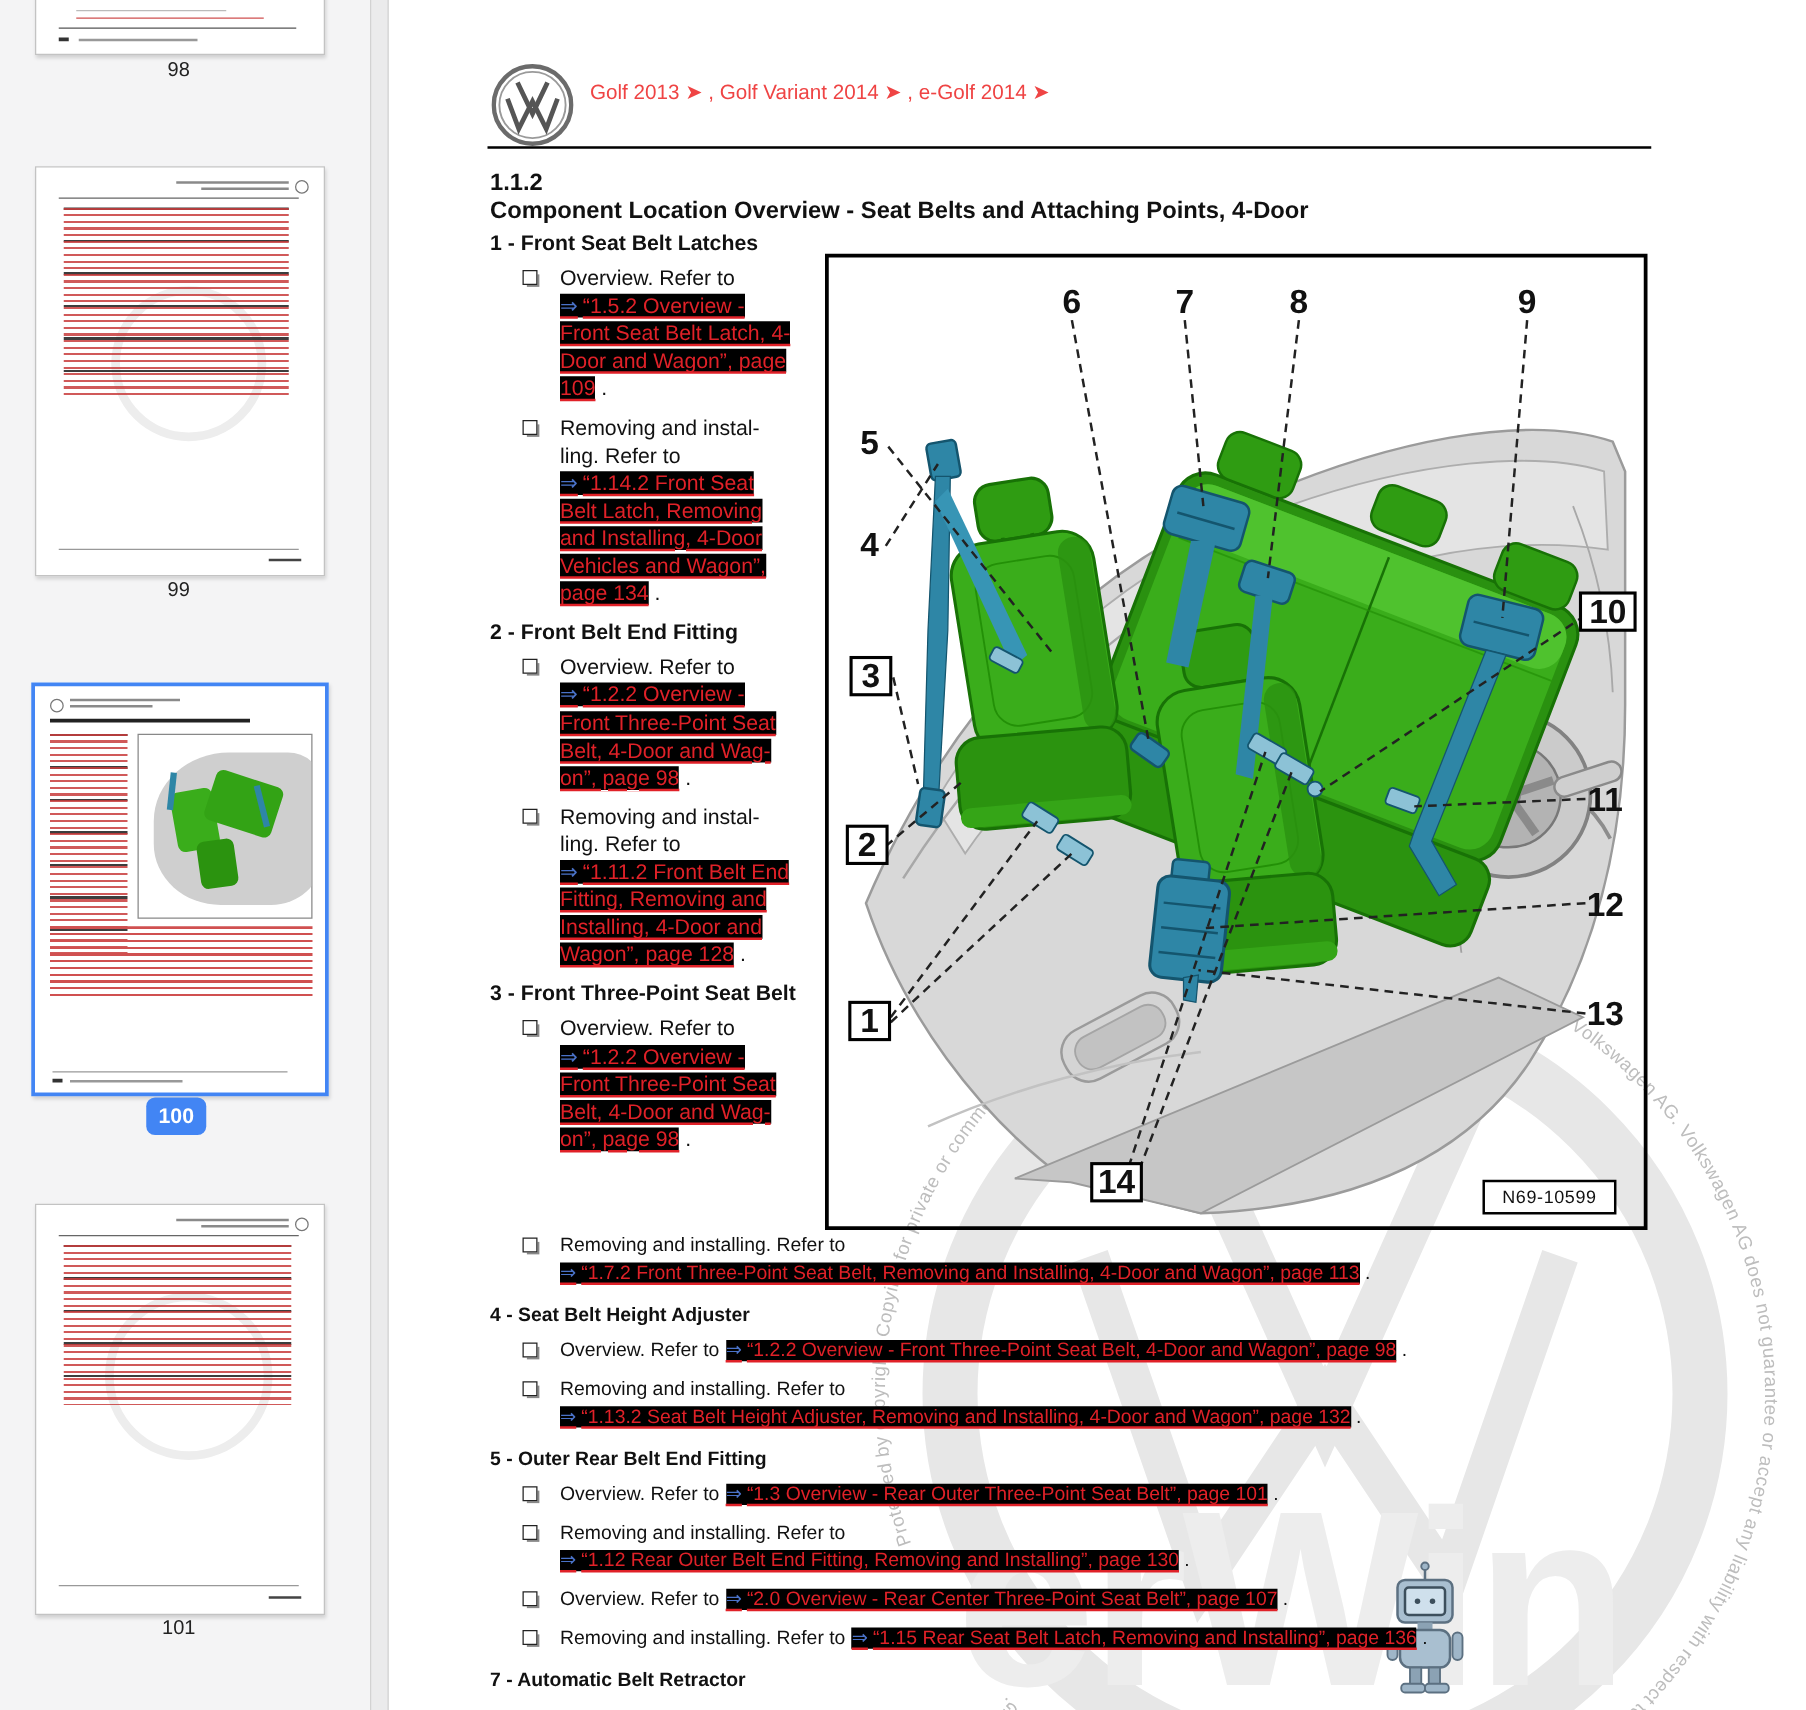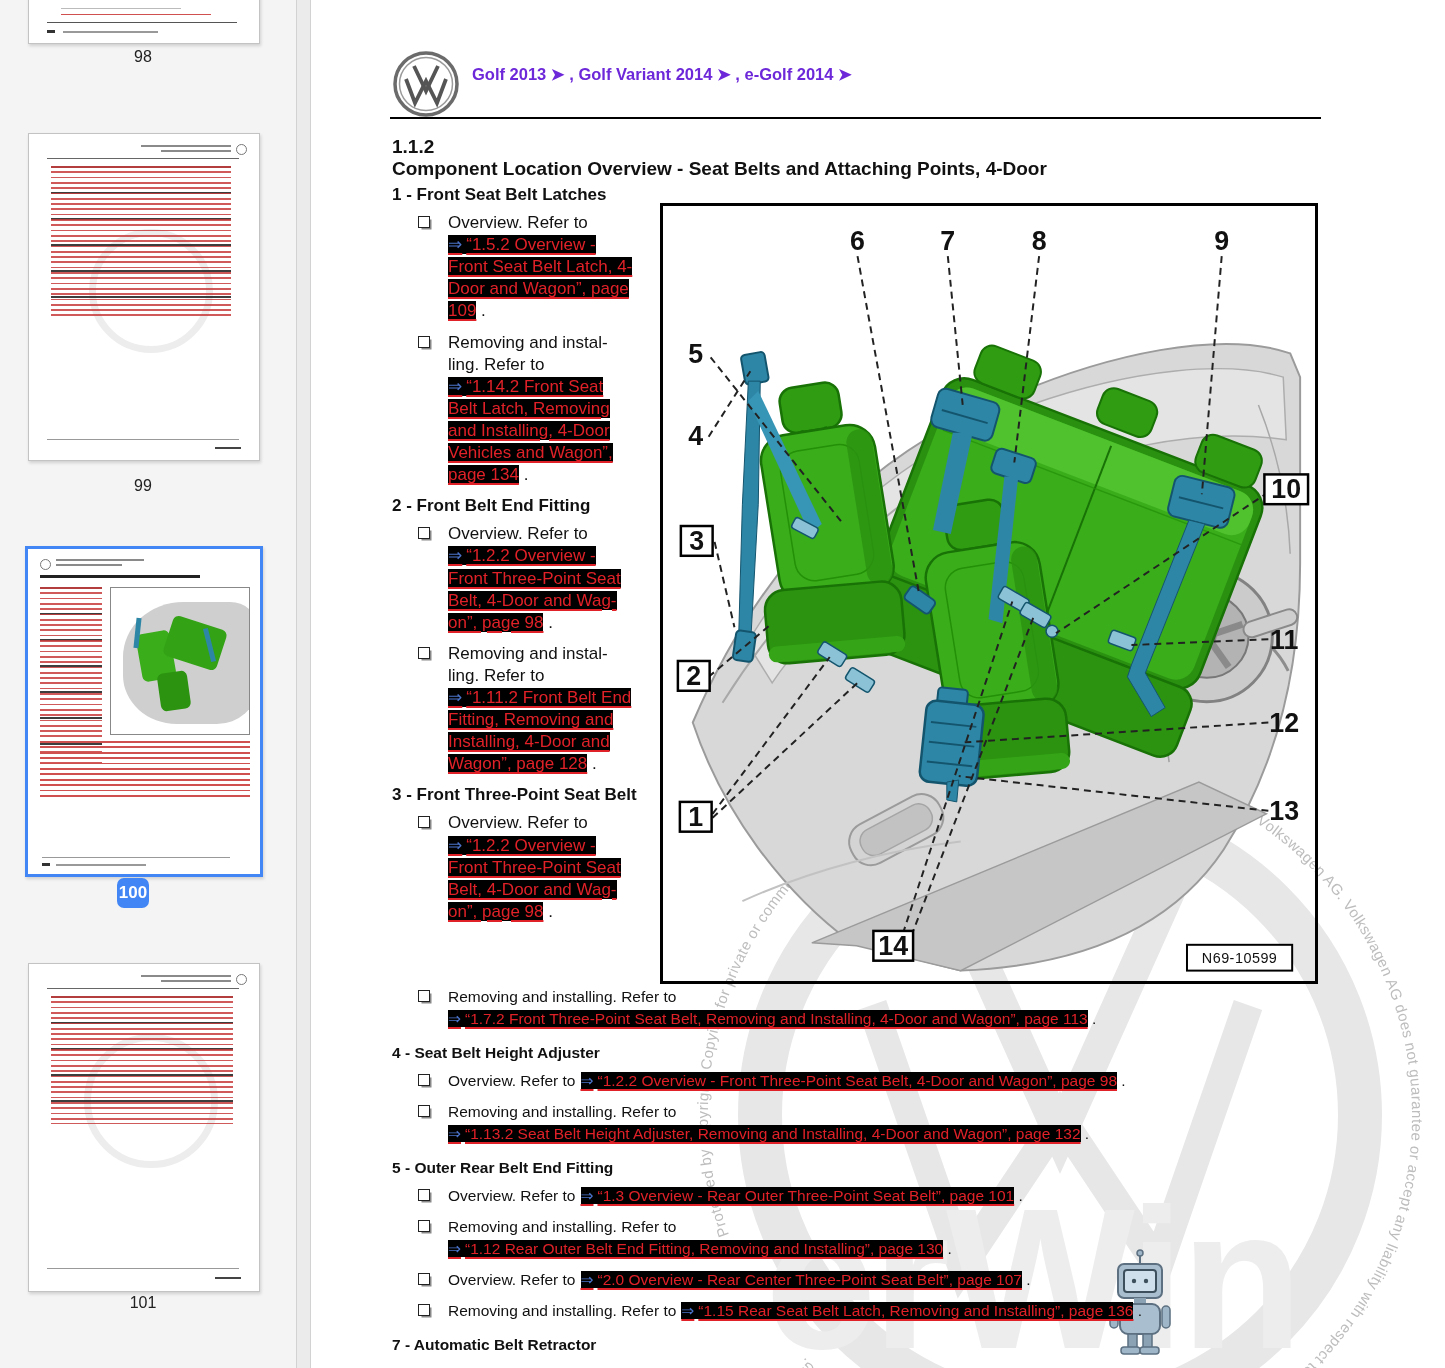--- a/index.html
+++ b/index.html
@@ -10,34 +10,34 @@
   .wm{position:absolute;left:0;top:0;z-index:1;pointer-events:none;}
 
   
   .sidebar{position:absolute;left:0;top:0;width:296px;height:1368px;background:#f4f4f5;z-index:3;}
   .scrolltrack{position:absolute;left:296px;top:0;width:15px;height:1368px;background:#ebebec;
                border-left:1px solid #d2d2d2;border-right:1px solid #d2d2d2;z-index:3;box-sizing:border-box;}
   .thumb{position:absolute;left:28px;width:230px;background:#fff;border:1px solid #c3c3c3;
          box-shadow:1px 2px 3px rgba(0,0,0,.15);overflow:hidden;}
   .thumb.sel{border:3px solid #4285f4;left:25px;width:232px;}
   .tlabel{position:absolute;width:230px;left:28px;text-align:center;font-size:16px;color:#222;}
-  .badge{position:absolute;left:117px;width:32px;height:30px;background:#4285f4;border-radius:7px;
+  .badge{position:absolute;left:117px;width:48px;height:30px;background:#4285f4;border-radius:7px;
          color:#fff;font-weight:bold;font-size:17px;display:flex;align-items:center;justify-content:center;}
   .tl-red{background-image:repeating-linear-gradient(to bottom,#d05050 0 1.8px,transparent 1.8px 5.4px);}
   .tl-mix{background-image:
       repeating-linear-gradient(to bottom,rgba(200,60,60,.85) 0 1.7px,transparent 1.7px 5.3px),
       repeating-linear-gradient(to bottom,rgba(40,40,40,.9) 0 2px,transparent 2px 26px);}
   .tdot{position:absolute;width:9px;height:9px;border:1.5px solid #777;border-radius:50%;background:#fff;}
   .tline{position:absolute;height:2px;background:#8a8a8a;}
   .tcircle{position:absolute;border:7px solid #ededed;border-radius:50%;}
 
   
   .main{position:absolute;left:312px;top:0;width:1133px;height:1368px;z-index:2;}
   .logo{position:absolute;left:81px;top:51px;}
-  .hmodels{position:absolute;left:160px;top:62px;font-size:16.5px;line-height:25px;color:#6d28d9;font-weight:bold;}
+  .hmodels{position:absolute;left:160px;top:62px;font-size:16.5px;line-height:25px;color:#ef4444;}
   .hr{position:absolute;left:78px;top:117px;width:931px;height:2px;background:#000;}
   .sec{position:absolute;left:80px;top:136px;display:flex;font-size:19px;font-weight:bold;flex-direction:column;}
   .sec .num{width:108px;}
 
   .lc{position:absolute;left:80px;top:184px;width:272px;font-size:17px;line-height:1.3;}
   .bt{position:absolute;left:80px;top:986px;width:948px;font-size:15.5px;line-height:1.42;}
 
   .ititle{font-weight:bold;margin:12px 0 6px 0;}
   .lc .ititle:first-child{margin-top:0;}
   .entry{position:relative;padding-left:56px;margin-bottom:9px;}
@@ -101,21 +101,21 @@
   <div class="thumb" style="top:133px;height:326px;">
     <div class="tdot" style="right:12px;top:10px;"></div>
     <div class="tline" style="right:28px;top:11px;width:90px;height:1.5px;"></div>
     <div class="tline" style="right:28px;top:16px;width:70px;height:1.5px;"></div>
     <div class="tline" style="left:18px;top:24px;width:192px;height:1px;background:#666;"></div>
     <div class="tcircle" style="left:60px;top:95px;width:110px;height:110px;"></div>
     <div class="tl-mix" style="position:absolute;left:22px;top:32px;width:180px;height:150px;"></div>
     <div class="tline" style="left:18px;bottom:20px;width:192px;height:1px;background:#999;"></div>
     <div class="tline" style="right:18px;bottom:11px;width:26px;height:2.5px;background:#444;"></div>
   </div>
-  <div class="tlabel" style="top:477px;">99</div>
+  <div class="tlabel" style="top:464px;">99</div>
 
   <div class="thumb sel" style="top:546px;height:325px;">
     <div class="tdot" style="left:12px;top:10px;"></div>
     <div class="tline" style="left:28px;top:10px;width:88px;height:1.5px;"></div>
     <div class="tline" style="left:28px;top:15px;width:66px;height:1.5px;"></div>
     <div class="tline" style="left:12px;top:26px;width:160px;height:2.5px;background:#222;"></div>
     <div class="tl-mix" style="position:absolute;left:12px;top:38px;width:62px;height:180px;"></div>
     <div style="position:absolute;left:82px;top:38px;right:10px;height:146px;border:1px solid #888;overflow:hidden;">
       <div style="position:absolute;left:12px;top:14px;right:-8px;bottom:10px;background:#cfcfcf;border-radius:45% 20% 30% 40%;"></div>
       <div style="position:absolute;left:28px;top:44px;width:34px;height:48px;background:#3aad1b;border-radius:6px;transform:rotate(-10deg);"></div>

